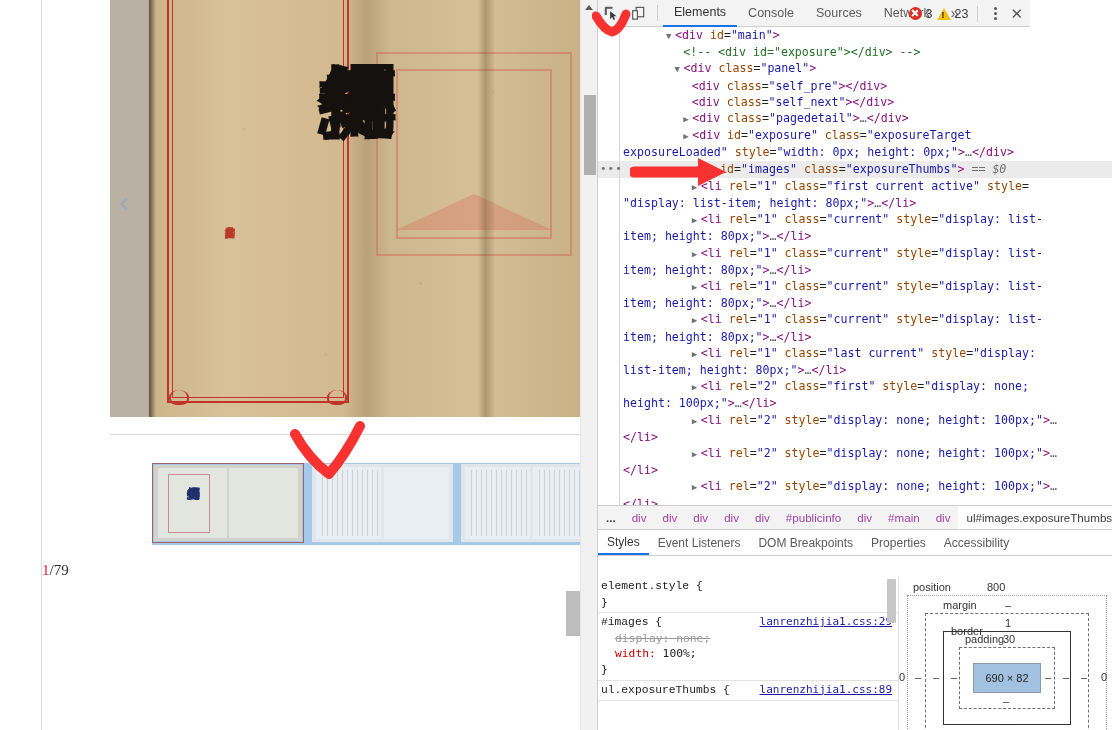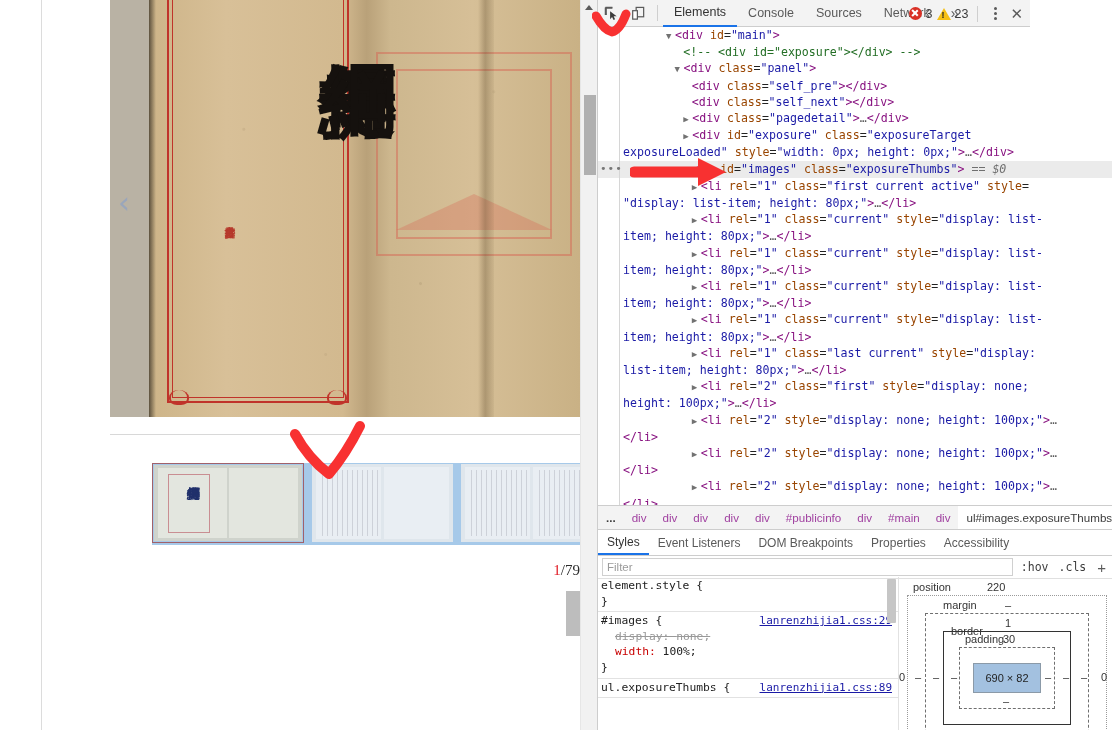--- a/index.html
+++ b/index.html
@@ -76,21 +76,21 @@
   .tpage .sheetR{left:51%;right:4px;}
   .tpage .redbox{position:absolute;left:14px;top:9px;width:40px;bottom:8px;border:1px solid #c98e92;}
   .tpage .tchars{position:absolute;left:20px;top:12px;width:26px;
      writing-mode:vertical-rl;text-orientation:upright;color:#20306b;
      font-family:"DejaVu Serif","Liberation Serif",serif;font-size:13px;line-height:1.0;font-weight:700;}
   .tlines{position:absolute;inset:3px;background:repeating-linear-gradient(to left,
       rgba(60,60,80,.16) 0 1px, transparent 1px 5px);}
   .tpage.plain{background:#dfe6ec;}
   .tpage.plain .sheetL,.tpage.plain .sheetR{background:#e9eef3;}
 
-  .pagecount{position:absolute;left:0;top:562px;width:538px;text-align:right;
+  .pagecount{position:absolute;left:0;top:562px;width:538px;text-align:left;
      font-size:15px;color:#2b2b2b;font-family:"Liberation Serif","DejaVu Serif",serif;}
   .pagecount .cur{color:#e01b24;}
   .gotop{position:absolute;left:524px;top:591px;width:58px;height:45px;background:#bdbdbd;
      display:flex;align-items:center;justify-content:center;}
   .gotop svg{display:block;}
 
   
   .page-sb{position:absolute;left:580px;top:0;width:17px;height:730px;background:#f1f1f1;border-left:1px solid #e6e6e6;box-sizing:border-box;}
   .page-sb .up{position:absolute;left:4px;top:5px;width:0;height:0;
      border-left:4px solid transparent;border-right:4px solid transparent;border-bottom:5px solid #5c5c5c;}
@@ -154,21 +154,21 @@
   .sfilter{height:22px;border-bottom:1px solid #e0e0e0;display:flex;align-items:center;
      padding:0 4px;gap:6px;background:#fff;}
   .sfilter input{flex:1;border:1px solid #d0d0d0;height:16px;font-size:11.5px;padding:0 4px;
      color:#333;font-family:"Liberation Sans",sans-serif;outline:none;}
   .sfilter input::placeholder{color:#9a9a9a;}
   .sbtn{font-size:11.5px;color:#3c3c3c;font-family:"DejaVu Sans Mono",monospace;padding:0 2px;}
   .plus{font-size:15px;color:#5a5a5a;line-height:1;padding:0 3px;}
   .scode{position:absolute;left:0;top:47px;width:300px;bottom:0;overflow:hidden;
      font-family:"DejaVu Sans Mono","Liberation Mono",monospace;font-size:11.3px;line-height:15.6px;color:#222;}
   .rule{border-bottom:1px solid #e2e2e2;padding:1px 0 2px 3px;position:relative;}
-  .sel-name{color:#222;}
+  .sel-name{color:#222;font-family:Liberation Mono, monospace;}
   .src{position:absolute;right:6px;top:1px;color:#1a1aa6;text-decoration:underline;font-size:11px;}
   .prop{color:#c80000;padding-left:14px;display:block;}
   .pval{color:#222;}
   .strike{text-decoration:line-through;color:#999;}
   .swatch{display:inline-block;width:9px;height:9px;border:1px solid #999;background:#d8d8d8;
      vertical-align:-1px;margin-right:1px;}
   .tri{color:#5a5a5a;font-size:8px;}
   .scroll-v{position:absolute;right:2px;top:2px;width:9px;height:44px;background:#c6c6c6;border-radius:1px;}
   .scode-sb{position:absolute;left:291px;top:47px;width:9px;bottom:0;}
 
@@ -360,26 +360,20 @@
       </div>
 
     <div class="spane">
       <div class="stabs">
         <div class="stab sel">Styles</div>
         <div class="stab">Event Listeners</div>
         <div class="stab">DOM Breakpoints</div>
         <div class="stab">Properties</div>
         <div class="stab">Accessibility</div>
       </div>
-      <div class="sfilter">
-        <input type="text" placeholder="Filter" style="">
-        <span class="sbtn">:hov</span>
-        <span class="sbtn">.cls</span>
-        <span class="plus">+</span>
-      </div>
 
       <div class="scode" id="scode">
           <div class="rule">
             <div><span class="sel-name">element.style {</span></div>
             <div>}</div>
           </div>
           <div class="rule">
             <div><span class="sel-name">#images {</span><span class="src">lanrenzhijia1.css:29</span></div>
             <div class="prop"><span class="strike">display: </span><span class="pval strike">none;</span></div>
             <div class="prop"><span class="">width: </span><span class="pval">100%;</span></div>
@@ -388,21 +382,21 @@
           <div class="rule">
             <div><span class="sel-name">ul.exposureThumbs {</span><span class="src">lanrenzhijia1.css:89</span></div>
           </div>
         </div>
       <div class="scode-sb">
         <div class="scroll-v"></div>
       </div>
 
       <div class="boxpane">
         <div class="bm-lbl" style="left:14px;top:4px;">position</div>
-        <div class="bm-lbl" style="left:88px;top:4px;">220</div>
+        <div class="bm-lbl" style="left:88px;top:4px;">800</div>
 
         <div class="bx bx-position"></div>
         <div class="bx bx-margin"></div>
         <div class="bx bx-border"></div>
         <div class="bx bx-padding"></div>
         <div class="bx bx-content">690 × 82</div>
 
         <div class="bm-lbl" style="left:34px;top:22px;padding-left:10px;">margin</div>
         <div class="bm-lbl" style="left:106px;top:22px;">–</div>
 

